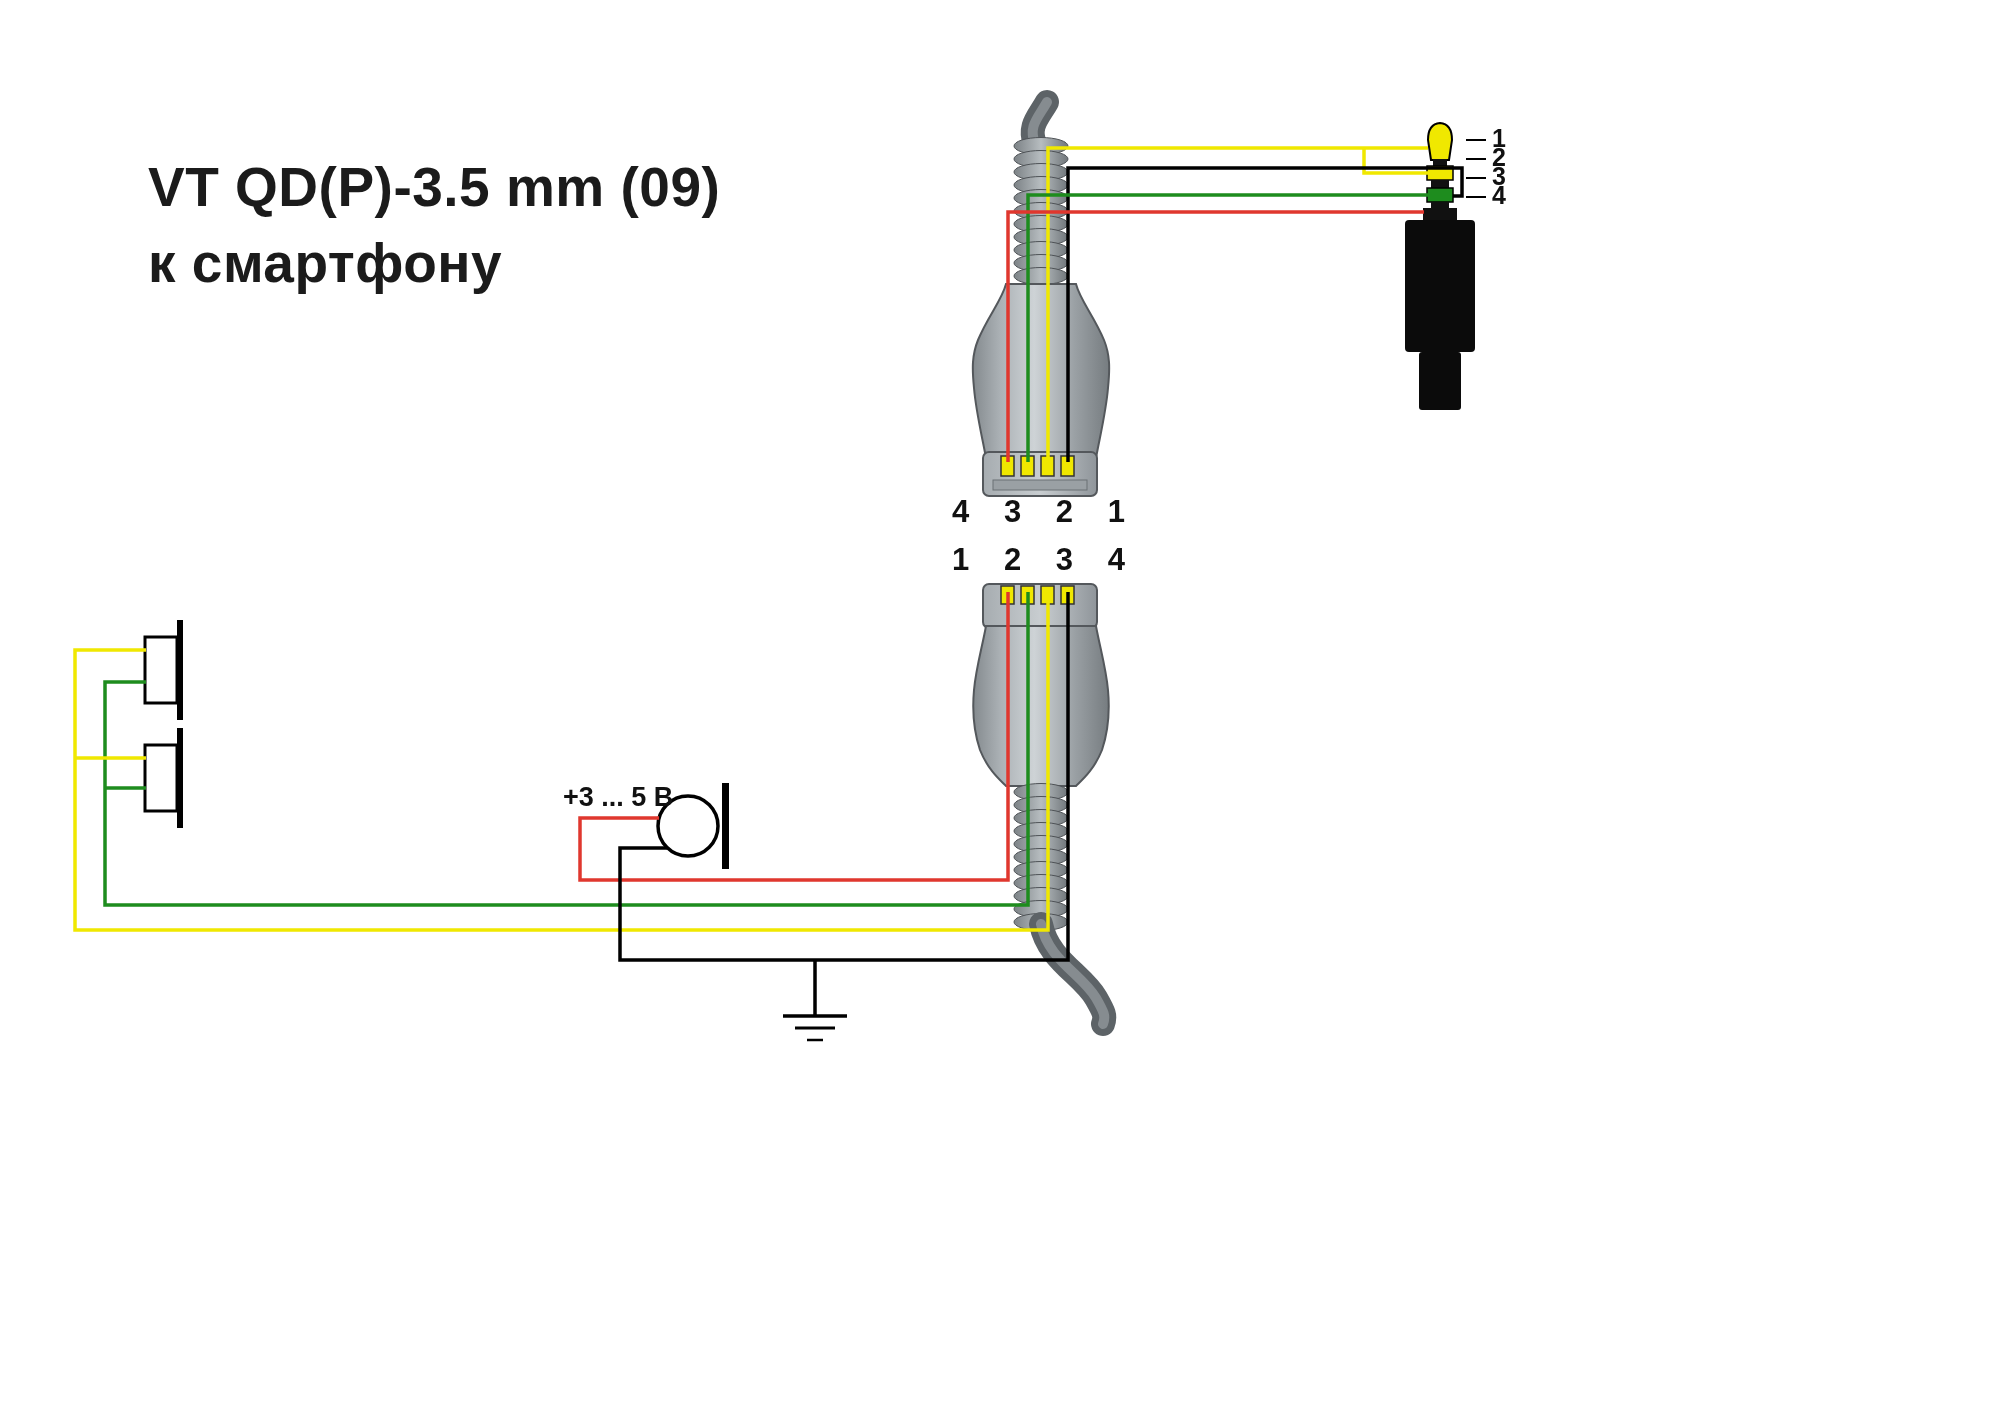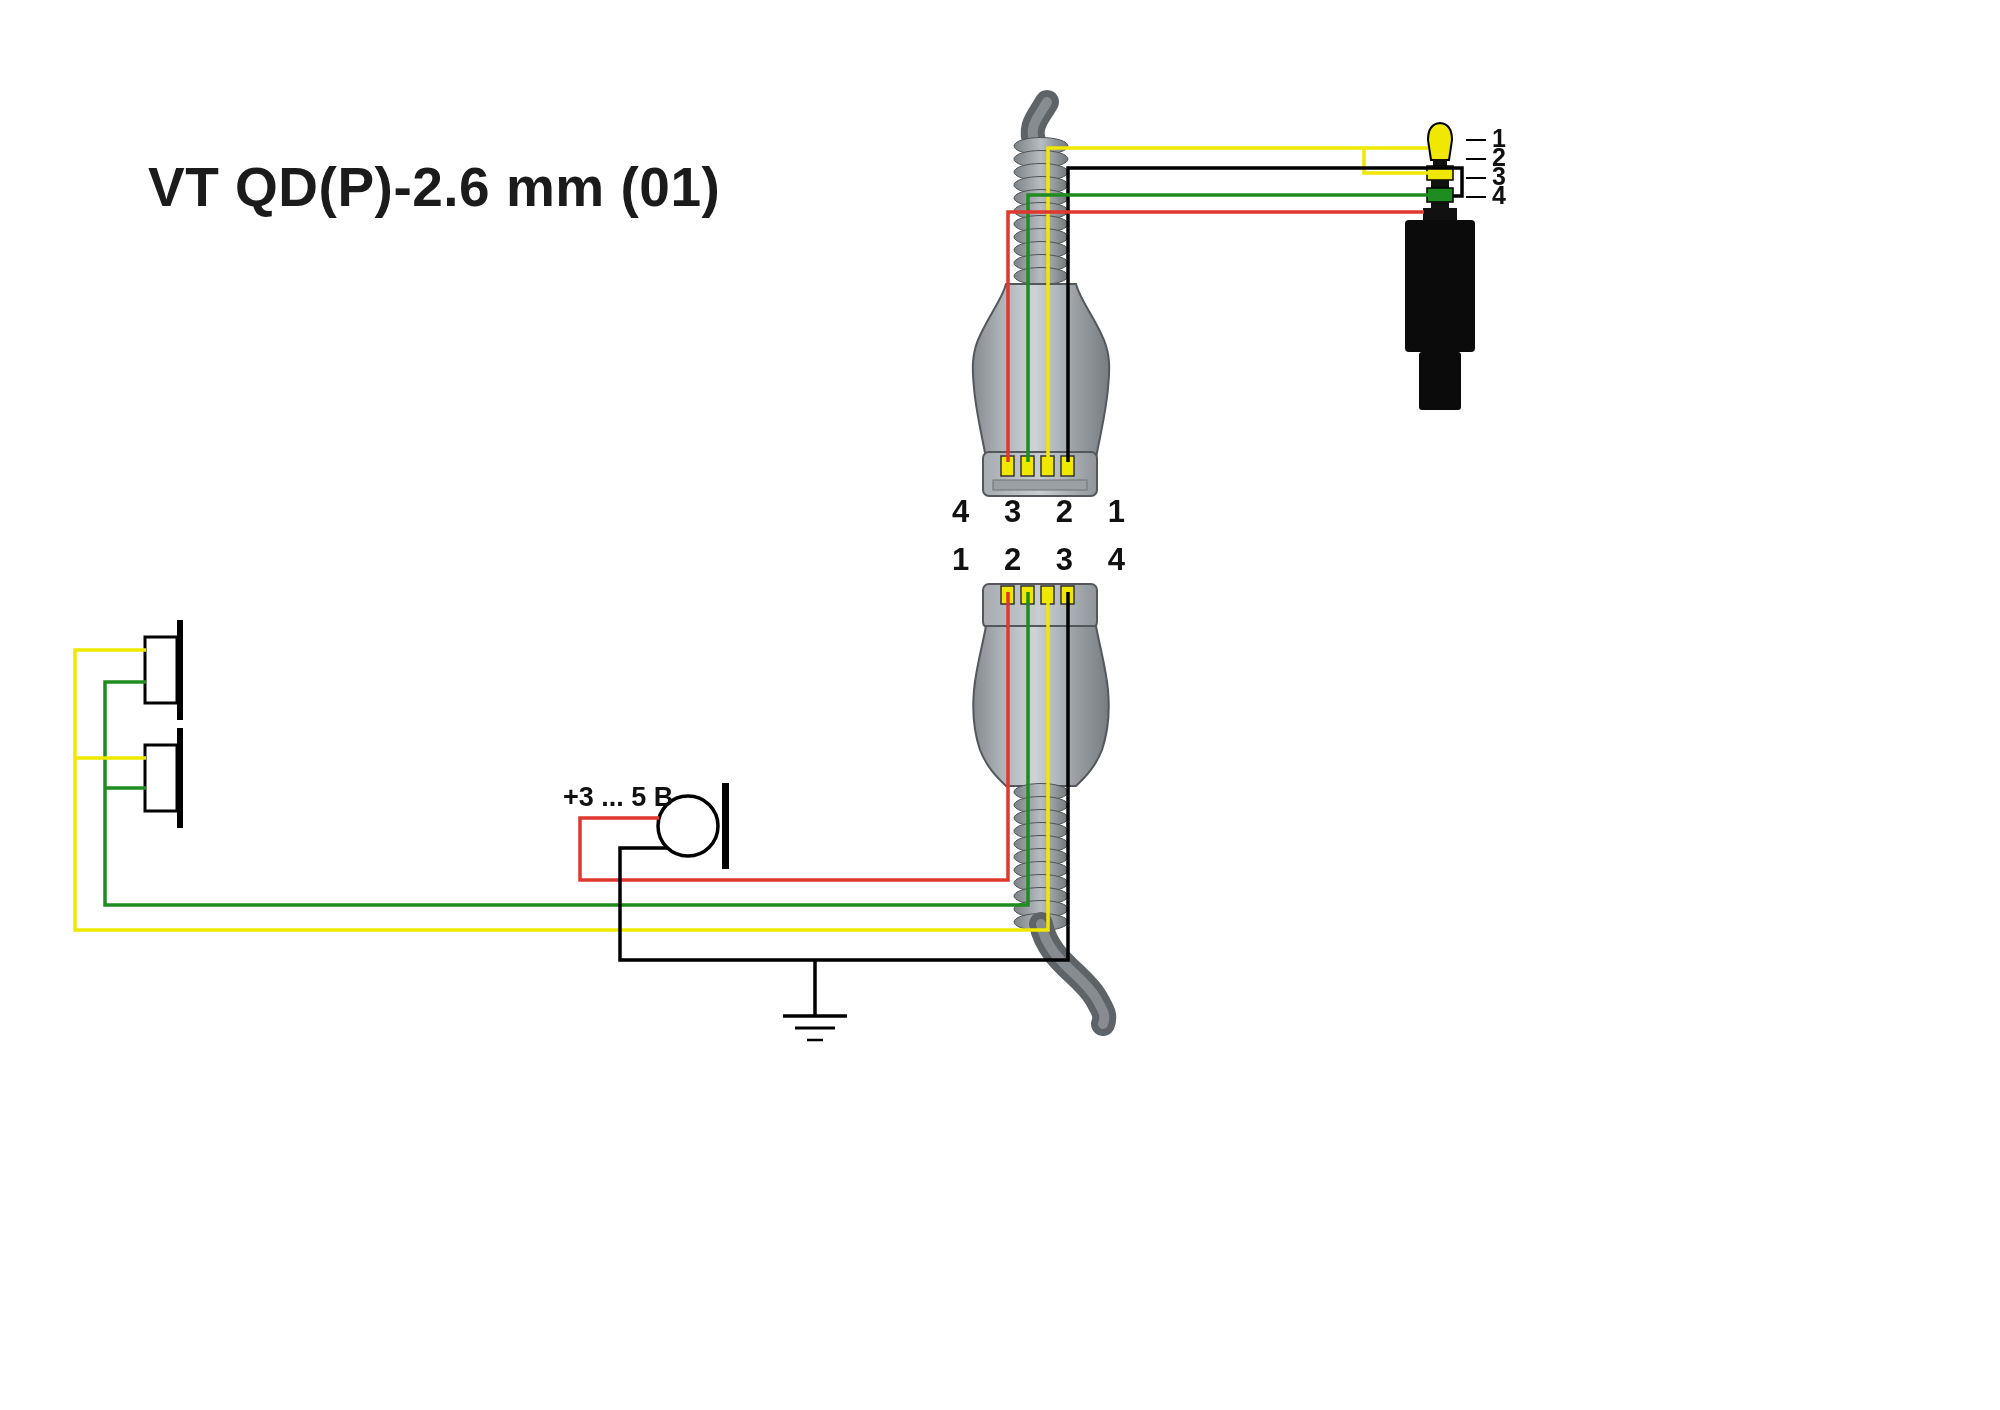--- a/index.html
+++ b/index.html
@@ -12,21 +12,22 @@
   .pinrow{font-size:31px;font-weight:bold;letter-spacing:13px;}
   .plugpin{font-size:25px;font-weight:bold;}
   .voltlabel{font-size:27px;font-weight:bold;}
 </style>
 </head>
 <body>
 
 <div class="canvas">
 
   <div class="title">
-    <div>VT QD(P)-2.6 mm (01)</div>
+    <div>VT QD(P)-3.5 mm (09)</div>
+    <div>к смартфону</div>
   </div>
 
   <svg width="2000" height="1410" viewBox="0 0 2000 1410">
     <defs>
       <linearGradient id="gradBody" x1="0" y1="0" x2="1" y2="0">
         <stop offset="0" stop-color="#848a8e"></stop>
         <stop offset="0.2" stop-color="#abb1b5"></stop>
         <stop offset="0.45" stop-color="#ced3d6"></stop>
         <stop offset="0.75" stop-color="#9aa0a4"></stop>
         <stop offset="1" stop-color="#767c80"></stop>

